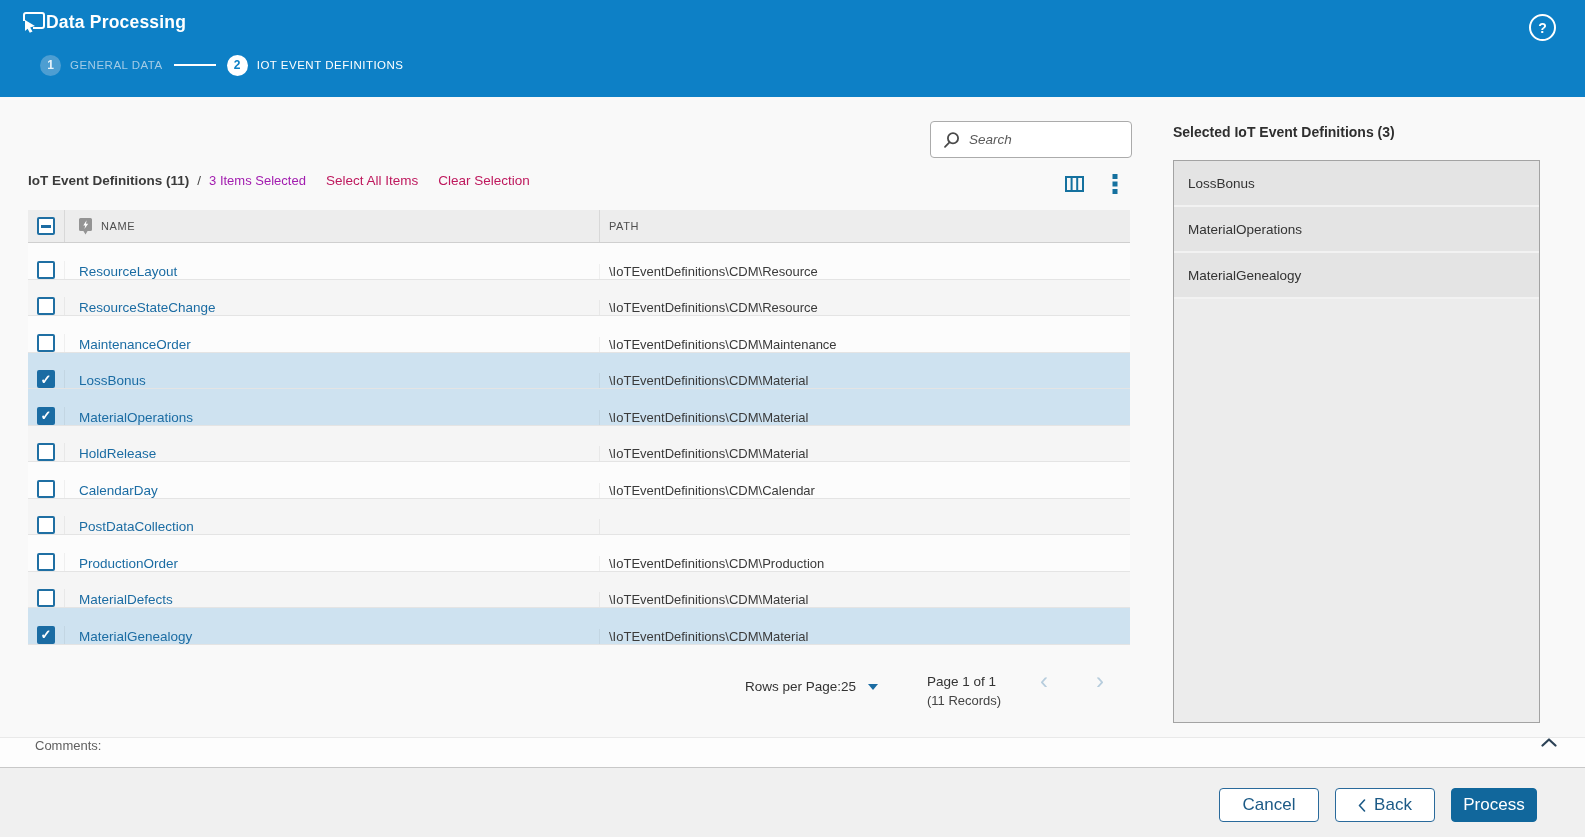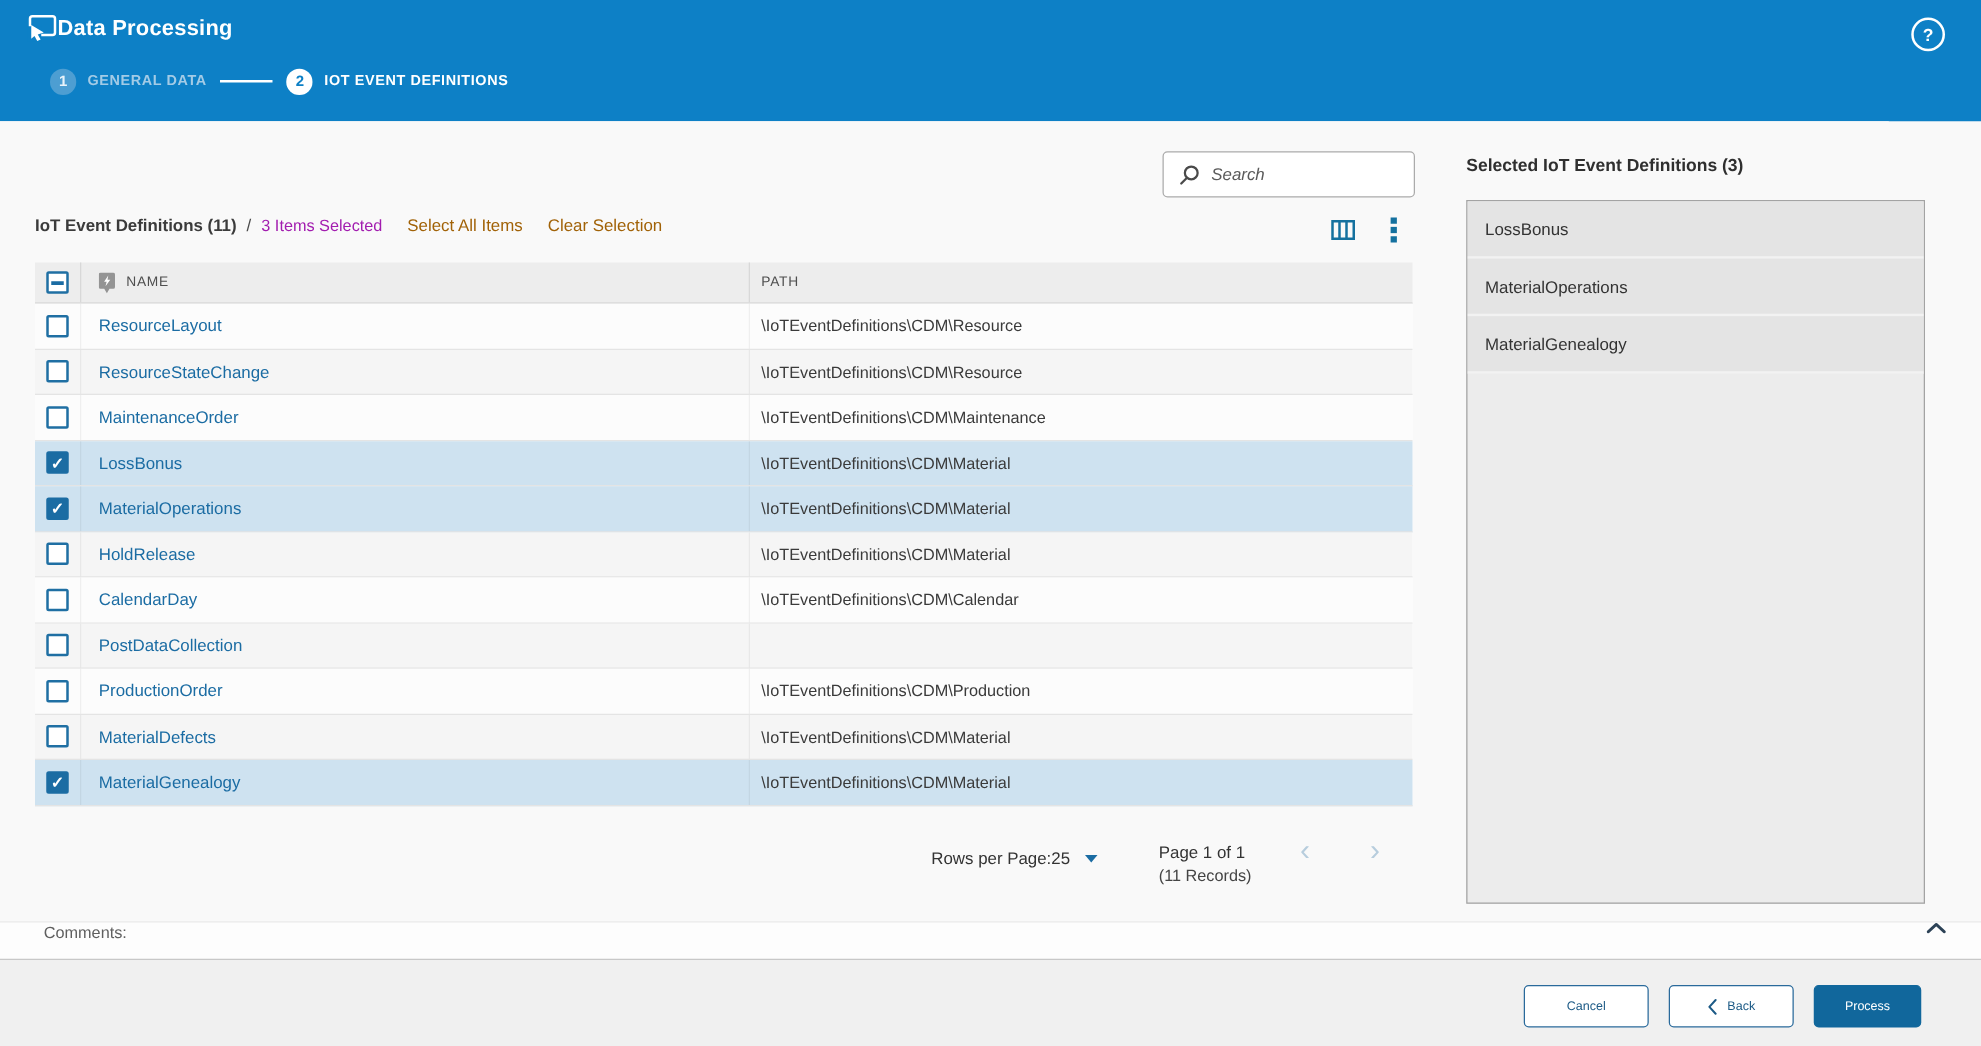--- a/index.html
+++ b/index.html
@@ -9,50 +9,50 @@
   .app-title-row{position:absolute;left:22px;top:11px;display:flex;align-items:center;}
   .app-title{color:#fff;font-size:17.5px;font-weight:600;letter-spacing:.2px;}
   .help-icon{position:absolute;right:29px;top:14px;width:23px;height:23px;border:2px solid #fff;
     border-radius:50%;color:#fff;font-size:14px;font-weight:700;display:flex;align-items:center;
     justify-content:center;cursor:pointer;}
   .steps{position:absolute;left:40px;top:53px;display:flex;align-items:center;height:24px;}
   .step-circle{width:21px;height:21px;border-radius:50%;display:flex;align-items:center;
     justify-content:center;font-size:12px;font-weight:700;}
   .step-circle.done{background:#4d9ed2;color:#e9f3fa;}
   .step-circle.active{background:#fff;color:#0d80c6;}
-  .step-label{margin-left:9px;font-size:11.5px;font-weight:700;letter-spacing:.5px;}
+  .step-label{margin-left:9px;font-size:11.5px;font-weight:400;letter-spacing:.5px;}
   .step-label.done{color:#a3cbe6;}
   .step-label.active{color:#fff;}
   .step-connector{width:42px;border-top:2px solid #fff;margin:0 11px;}
   
   .content{position:absolute;left:0;top:97px;width:1511px;height:640px;background:#f9f9f9;}
   
   .search-box{position:absolute;left:930px;top:24px;width:200px;height:35px;background:#fff;
     border:1px solid #ababab;border-radius:4px;display:flex;align-items:center;}
   .search-box svg{margin-left:10px;flex:0 0 auto;}
   .search-input{border:0;outline:0;background:transparent;flex:1;font-size:13.5px;
     padding:0 8px 0 8px;font-family:"Liberation Sans", sans-serif;color:#333;}
   .search-input::placeholder{font-style:italic;color:#5a5a5a;}
   
   .toolbar{position:absolute;left:28px;top:76px;width:1102px;height:30px;display:flex;align-items:flex-start;}
   .tbl-title{font-size:13.5px;font-weight:700;color:#3b3b3b;}
   .tbl-sep{margin:0 8px;color:#4a4a4a;font-size:13.5px;}
   .tbl-selected{color:#a21caf;font-size:13px;}
-  .tbl-link{color:#a16207;font-size:13.5px;margin-left:20px;cursor:pointer;text-decoration:none;}
+  .tbl-link{color:#be185d;font-size:13.5px;margin-left:20px;cursor:pointer;text-decoration:none;}
   .toolbar-icons{margin-left:auto;display:flex;align-items:center;gap:27px;padding-right:12px;}
   .toolbar-icons .ticon{cursor:pointer;display:flex;align-items:center;}
   
   .thead{position:absolute;left:28px;top:113px;width:1102px;height:33px;background:#ededed;
     border-bottom:1px solid #cfcfcf;display:flex;box-sizing:border-box;}
   .hcell{display:flex;align-items:center;font-size:11px;color:#4f4f4f;letter-spacing:.6px;box-sizing:border-box;}
   .hcell-check{width:37px;justify-content:center;border-right:1px solid #d8d8d8;}
   .hcell-name{width:535px;padding-left:14px;border-right:1px solid #d8d8d8;gap:9px;}
   .hcell-path{flex:1;padding-left:9px;}
   .tbody{position:absolute;left:28px;top:146px;width:1102px;background:#fff;}
-  .trow{display:flex;height:36.5px;box-sizing:border-box;border-bottom:1px solid #e4e4e4;background:#fcfcfc;cursor:pointer;}
+  .trow{display:flex;height:36.5px;box-sizing:border-box;border-bottom:1px solid #e4e4e4;background:#fcfcfc;cursor:pointer;align-items:flex-end;}
   .trow:nth-child(even){background:#f5f5f5;}
   .trow.selected{background:#cee2f0;}
   .cell{display:flex;align-items:center;box-sizing:border-box;}
   .cell-check{width:37px;justify-content:center;border-right:1px solid rgba(0,0,0,.05);}
   .cell-name{width:535px;padding-left:14px;border-right:1px solid rgba(0,0,0,.05);}
   .cell-path{flex:1;padding-left:9px;font-size:13px;color:#3a3a3a;}
   .name-link{color:#1b6ca3;font-size:13.5px;text-decoration:none;cursor:pointer;}
   
   .checkbox{width:18px;height:18px;border:2px solid #1f6fa3;border-radius:2px;background:#fff;
     box-sizing:border-box;display:flex;align-items:center;justify-content:center;cursor:pointer;}
@@ -75,21 +75,21 @@
   .panel-item{height:44px;background:#e4e4e4;border-bottom:2px solid #f2f2f2;display:flex;
     align-items:center;padding-left:14px;font-size:13.5px;color:#333;}
   
   .comments-bar{position:absolute;left:0;top:737px;width:1585px;height:31px;background:#fdfdfd;
     border-top:1px solid #e9e9e9;border-bottom:1px solid #c8c8c8;box-sizing:border-box;display:flex;align-items:flex-start;}
   .comments-label{margin-left:35px;font-size:13px;color:#5f5f5f;}
   .collapse-chev{margin-left:auto;margin-right:28px;cursor:pointer;display:flex;align-items:center;}
   
   .footer{position:absolute;left:0;top:768px;width:1585px;height:69px;background:#f0f0f0;
     display:flex;justify-content:flex-end;align-items:flex-start;padding-right:48px;box-sizing:border-box;gap:16px;}
-  .btn{margin-top:20px;height:34px;border-radius:4px;font-size:10px;font-family:"Liberation Sans", sans-serif;
+  .btn{margin-top:20px;height:34px;border-radius:4px;font-size:17px;font-family:"Liberation Sans", sans-serif;
     display:flex;align-items:center;justify-content:center;cursor:pointer;box-sizing:border-box;}
   .btn.outline{background:#fff;border:1px solid #2a6a9b;color:#1c5a86;}
   .btn-cancel{width:100px;} .btn-back{width:100px;gap:8px;} 
   .btn-process{width:86px;background:#11679c;border:1px solid #11679c;color:#fff;}
 </style>
 </head>
 <body>
 
 <div class="header">
   <div class="app-title-row">

